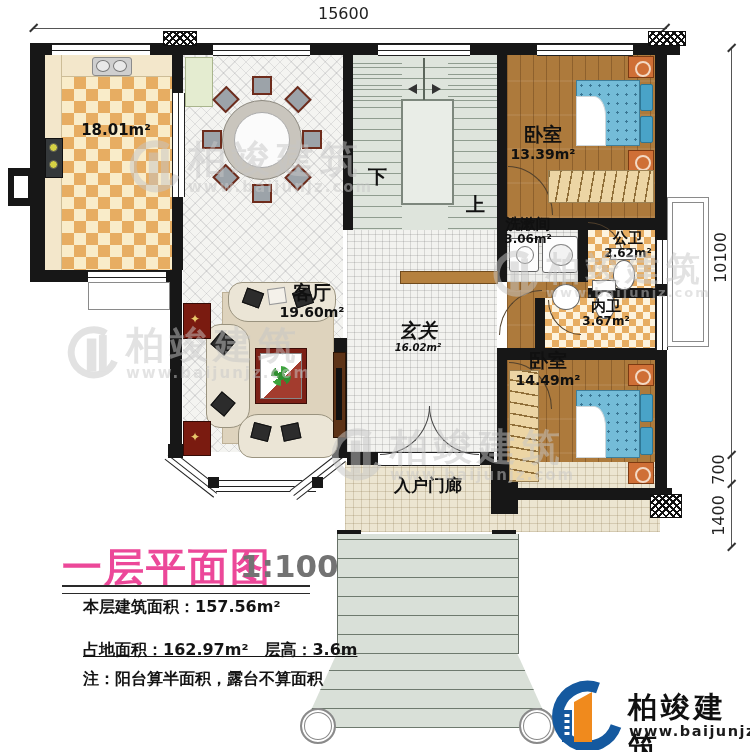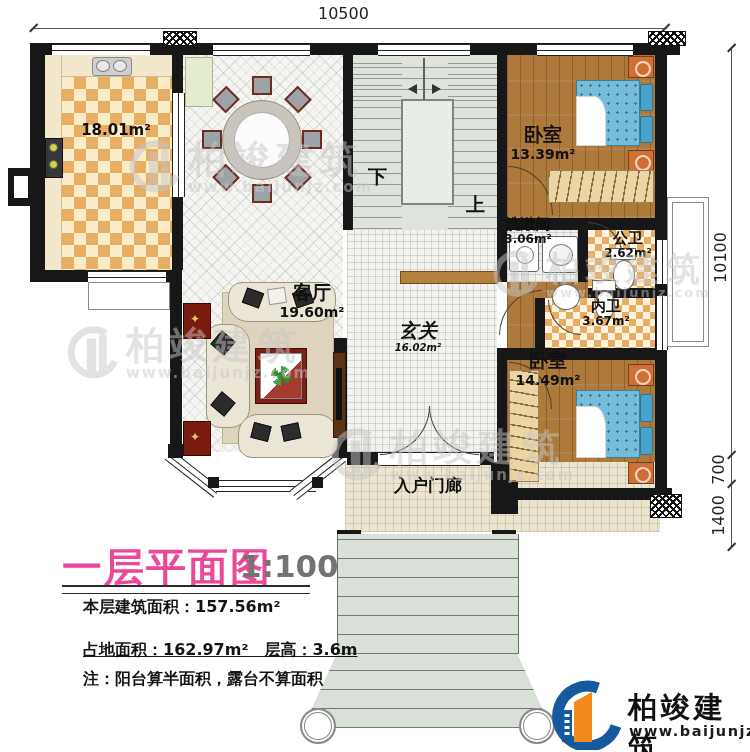--- a/index.html
+++ b/index.html
@@ -75,21 +75,21 @@
   .newel{position:absolute;border-radius:50%;background:#fff;border:2px solid #8a8a8a;box-shadow:inset 0 0 0 2px #fff,inset 0 0 0 3px #8a8a8a;}
 </style>
 </head>
 <body>
 
 <div class="plan">
 
   <div class="dimline" style="left:33px;top:28px;width:634px;height:1px;"></div>
   <div class="tick" style="left:28px;top:27px;"></div>
   <div class="tick" style="left:660px;top:27px;"></div>
-  <div class="dim" style="left:318px;top:4px;">10500</div>
+  <div class="dim" style="left:318px;top:4px;">15600</div>
 
   <div class="dimline" style="left:731px;top:48px;width:1px;height:500px;"></div>
   <div class="tick" style="left:726px;top:47px;"></div>
   <div class="tick" style="left:726px;top:454px;"></div>
   <div class="tick" style="left:726px;top:483px;"></div>
   <div class="tick" style="left:726px;top:546px;"></div>
   <div class="dim rot" style="left:690px;top:248px;width:60px;text-align:center;">10100</div>
   <div class="dim rot" style="left:688px;top:460px;width:60px;text-align:center;">700</div>
   <div class="dim rot" style="left:688px;top:506px;width:60px;text-align:center;">1400</div>
 

